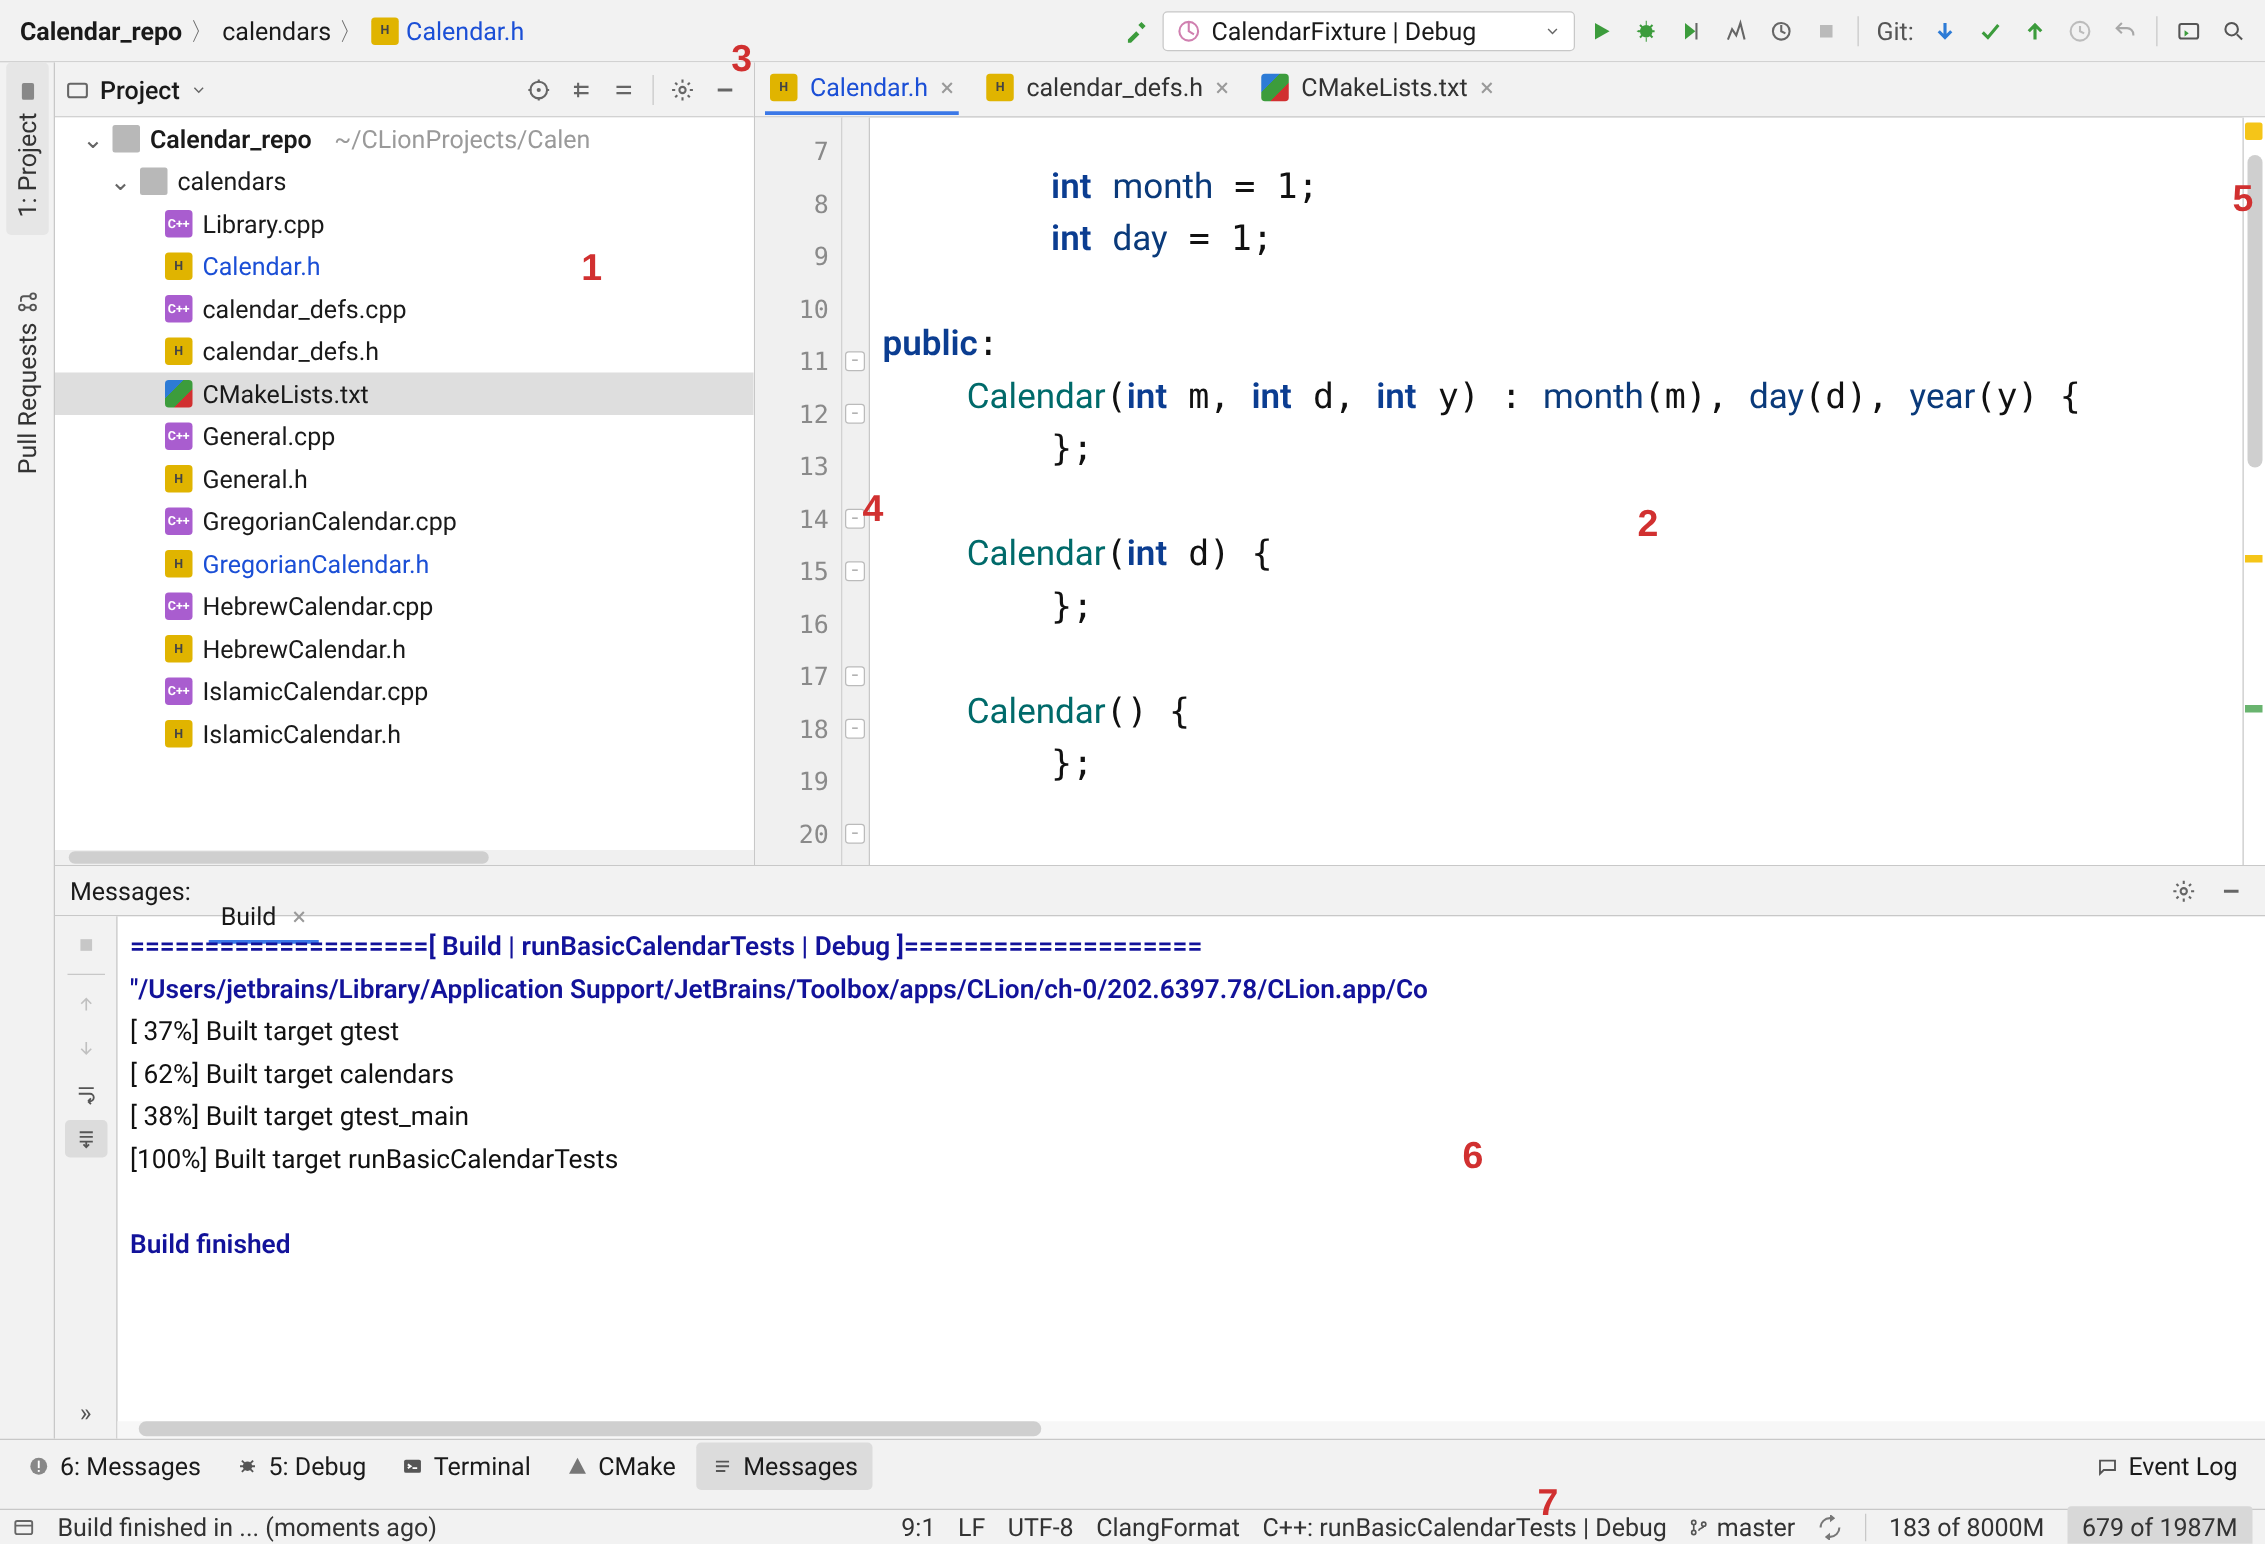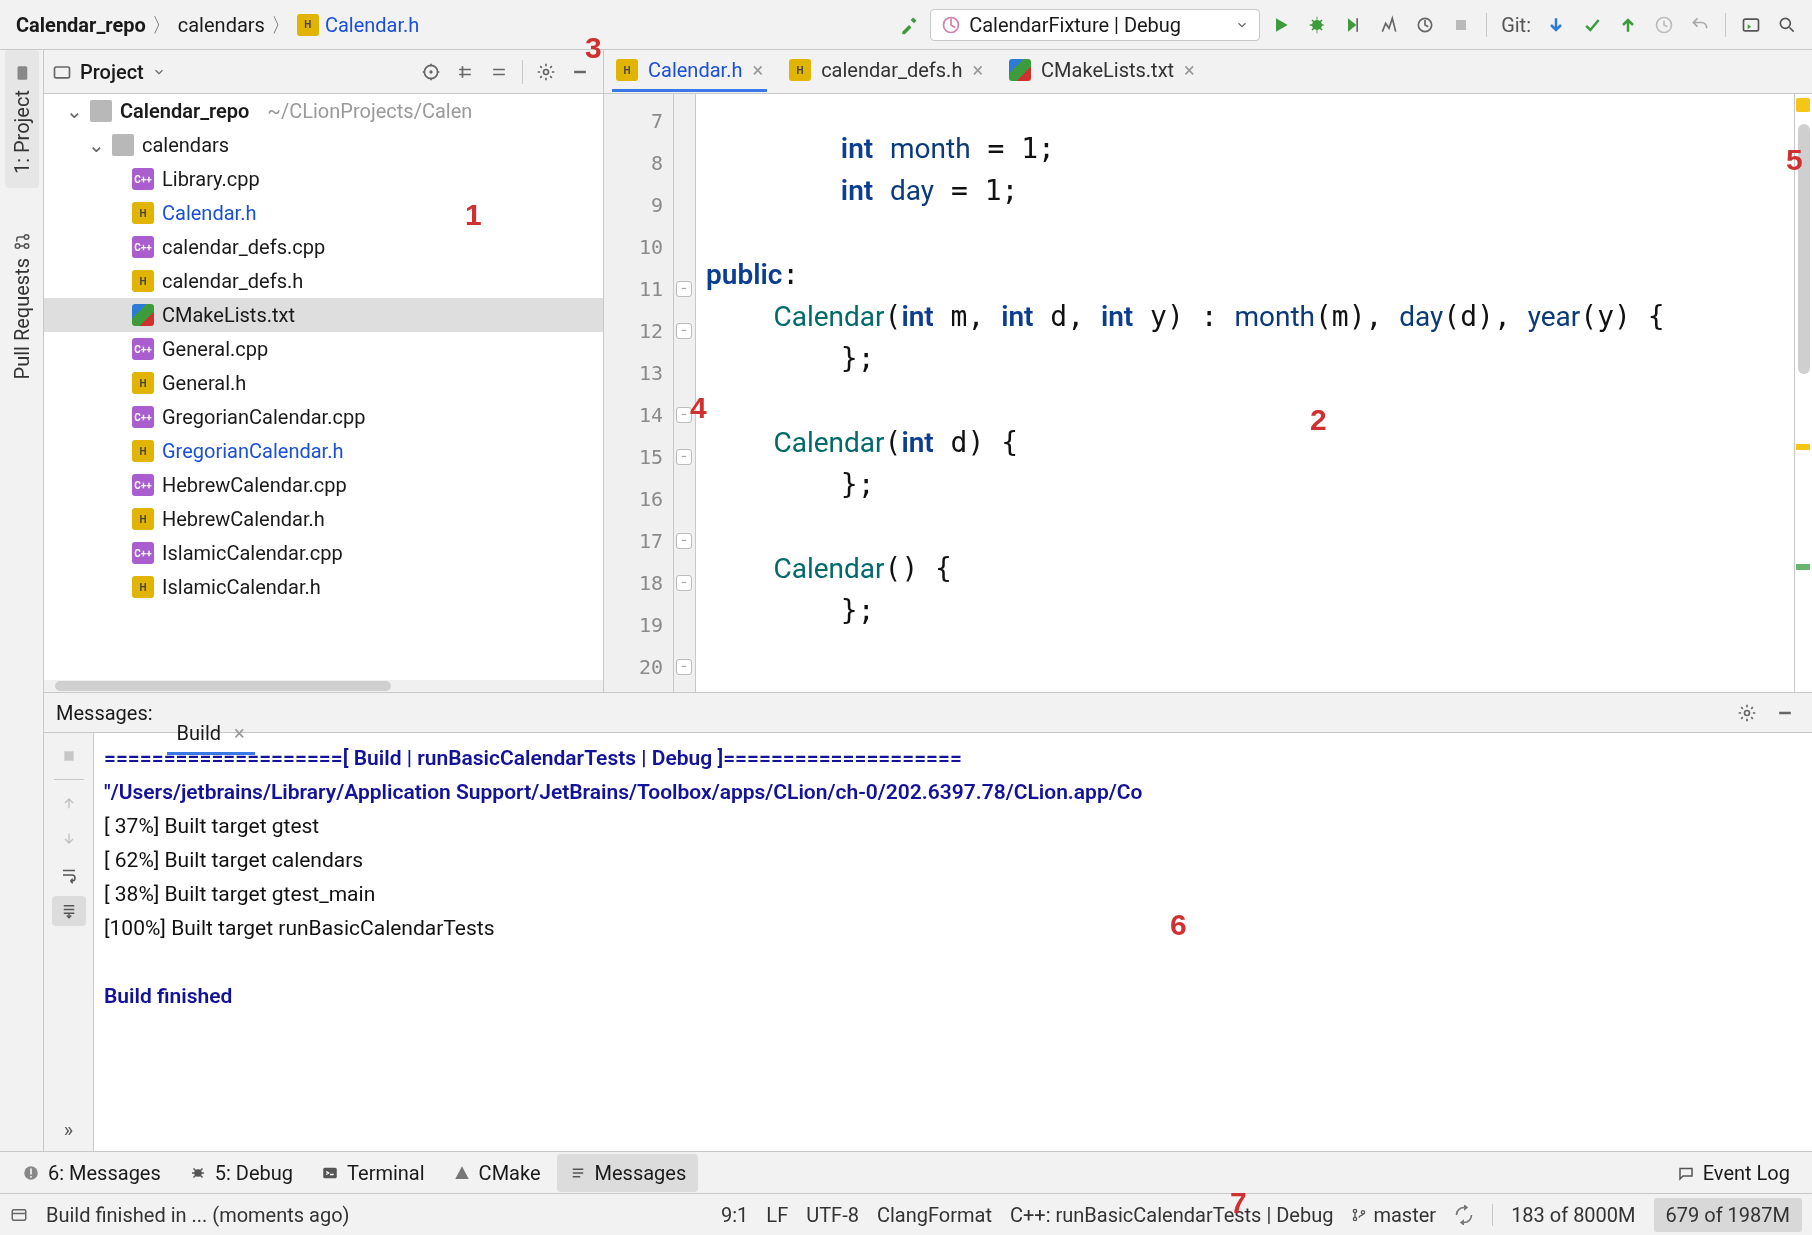--- a/index.html
+++ b/index.html
@@ -95,21 +95,21 @@
   .msg-toolbar{width:50px;border-right:1px solid var(--border);display:flex;flex-direction:column;align-items:center;gap:6px;padding-top:8px;background:var(--bg);}
   .msg-toolbar .btn{width:34px;height:30px;display:flex;align-items:center;justify-content:center;border-radius:4px;color:#555;cursor:pointer;}
   .msg-console{flex:1;font-family:ui-monospace,SFMono-Regular,Menlo,Consolas,monospace;font-size:21px;line-height:34px;padding:8px 10px;color:var(--navy);overflow:hidden;position:relative;}
   .msg-console .plain{color:#111;}
   .msg-scroll{height:14px;background:#f7f7f7;}
   .msg-scroll .thumb{height:12px;background:#cfcfcf;border-radius:6px;width:42%;margin-left:1%;}
   
   .bottombar{position:absolute;left:0;right:0;bottom:42px;height:42px;border-top:1px solid var(--border);display:flex;align-items:center;gap:4px;padding:0 10px;background:var(--bg);}
   .tw-btn{display:flex;align-items:center;gap:8px;padding:6px 12px;border-radius:4px;cursor:pointer;}
   .tw-btn.active{background:#dcdcdc;}
-  .statusbar{position:absolute;left:0;right:0;bottom:0;height:42px;border-top:1px solid var(--border);display:flex;align-items:center;padding:0 10px;background:var(--bg);gap:18px;}
+  .statusbar{position:absolute;left:0;right:0;bottom:0;height:28px;border-top:1px solid var(--border);display:flex;align-items:center;padding:0 10px;background:var(--bg);gap:18px;}
   .statusbar .cell{white-space:nowrap;color:#333;}
   .statusbar .mem{background:#d8d8d8;padding:4px 12px;border-radius:3px;}
   .statusbar .sep{width:1px;height:22px;background:var(--border);}
   
   .annot{position:absolute;color:var(--red);font-weight:800;font-size:30px;pointer-events:none;z-index:50;font-family:Arial,sans-serif;}
   
   .svg{display:block;}
 </style>
 </head>
 <body>
@@ -457,21 +457,21 @@
             </span>
           <span class="btn" style="background:#dcdcdc">
               <svg width="18" height="18" viewBox="0 0 24 24">
                 <path d="M5 5h14M5 10h14M5 15h14M12 15v5" stroke="#555" stroke-width="2" fill="none"></path>
                 <path d="M9 18l3 3 3-3" fill="none" stroke="#555" stroke-width="2"></path>
               </svg>
             </span>
           <div style="flex:1"></div>
           <span class="btn" style="margin-bottom:6px">»</span>
         </div>
-        <div style="flex:1;display:flex;flex-direction:row;min-width:0">
+        <div style="flex:1;display:flex;flex-direction:column;min-width:0">
           <div class="msg-console" id="console">
               <div class="" style="color:#12129a;font-weight:600">====================[ Build | runBasicCalendarTests | Debug ]====================</div>
               <div class="" style="color:#12129a;font-weight:600">"/Users/jetbrains/Library/Application Support/JetBrains/Toolbox/apps/CLion/ch-0/202.6397.78/CLion.app/Co</div>
               <div class="plain" style="">[ 37%] Built target gtest</div>
               <div class="plain" style="">[ 62%] Built target calendars</div>
               <div class="plain" style="">[ 38%] Built target gtest_main</div>
               <div class="plain" style="">[100%] Built target runBasicCalendarTests</div>
               <div class="plain" style="">&nbsp;</div>
               <div class="" style="color:#12129a;font-weight:600">Build finished</div>
             </div>

